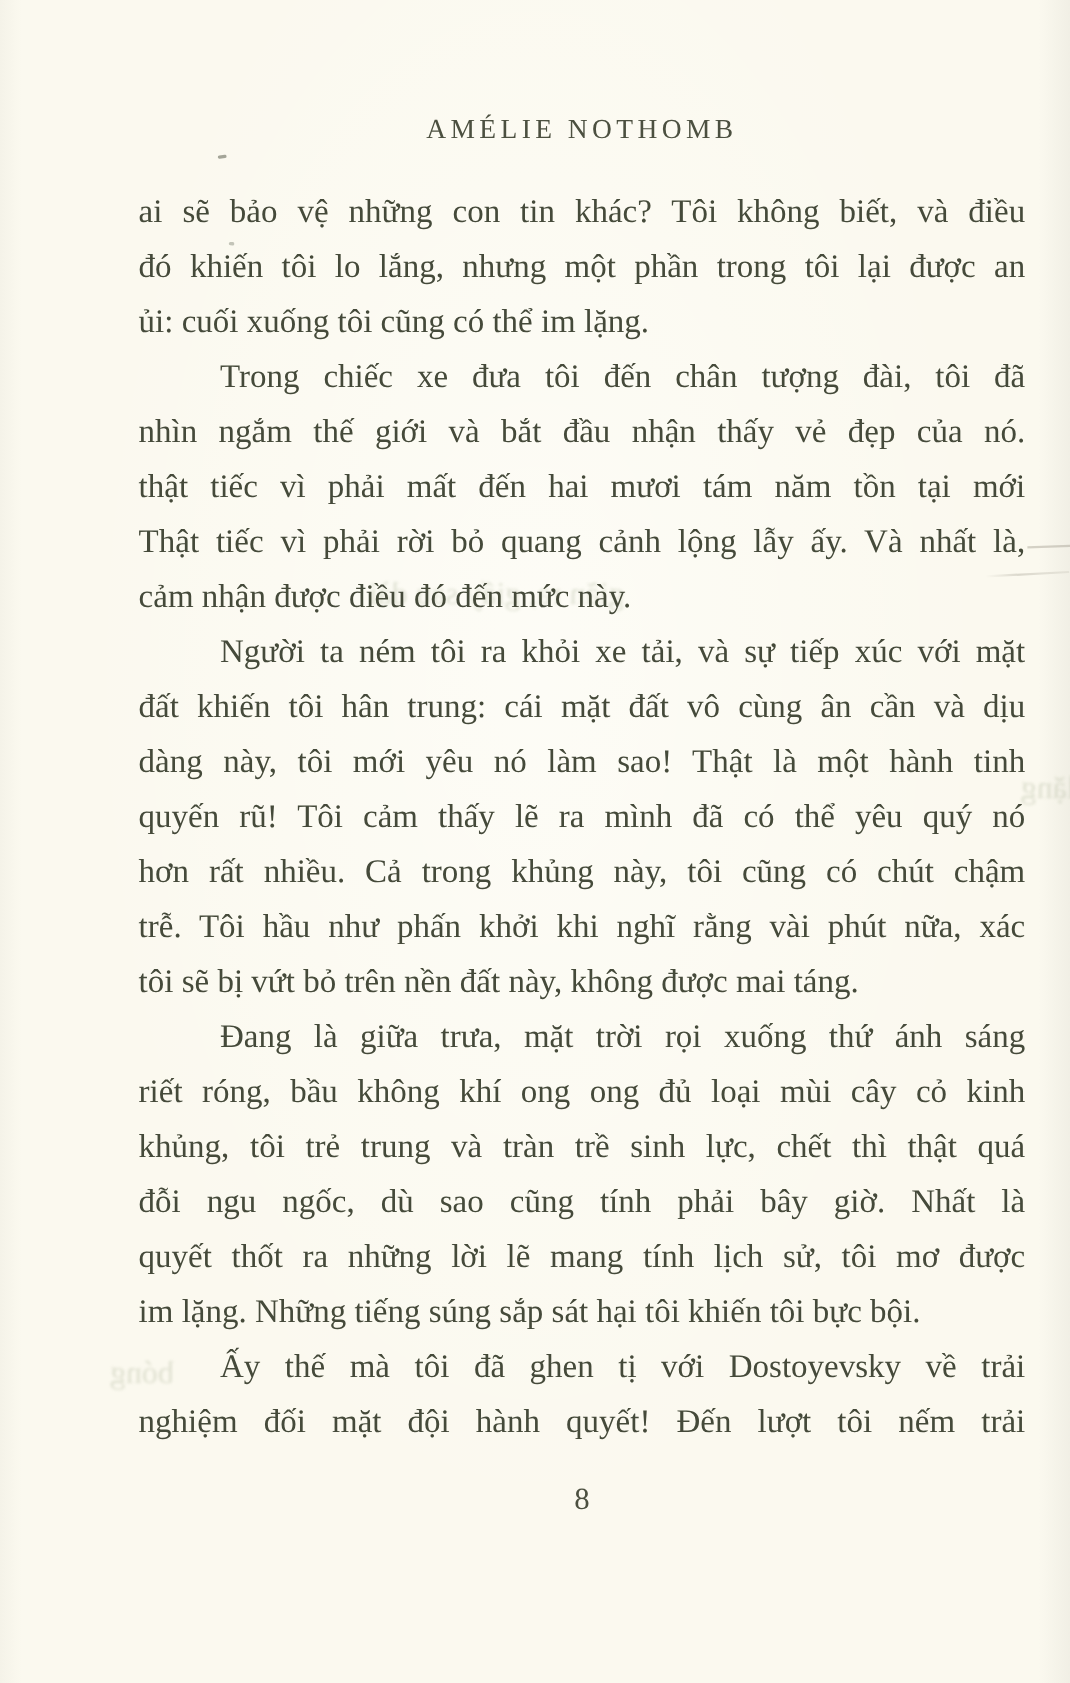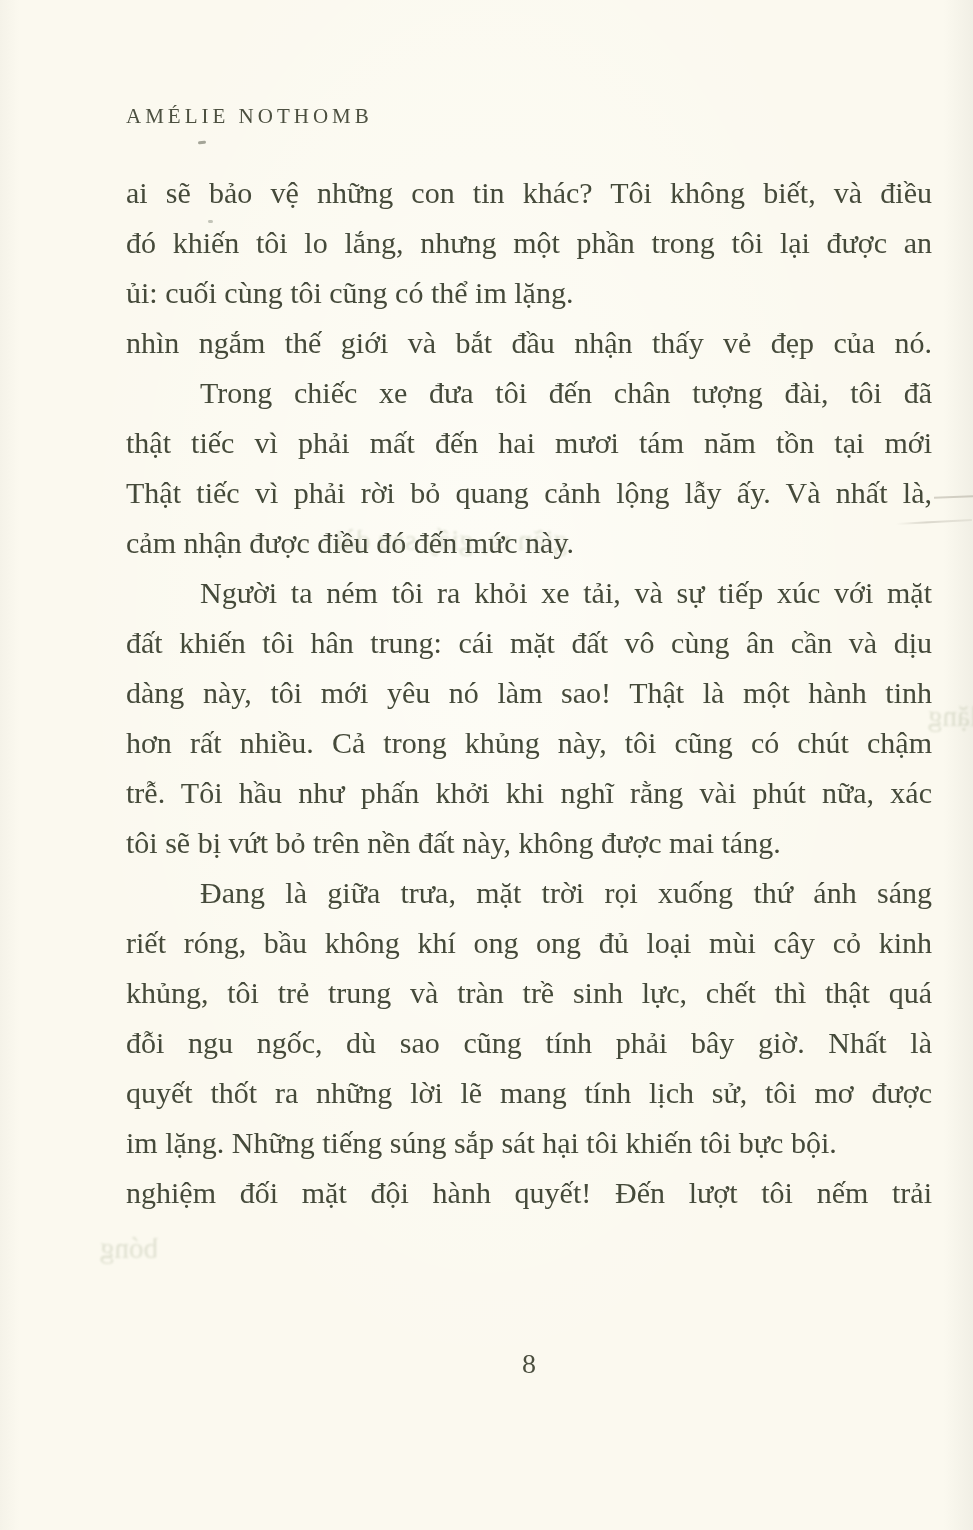--- a/index.html
+++ b/index.html
@@ -15,21 +15,22 @@
     background-image:
       radial-gradient(ellipse at 50% 40%, rgba(255,255,252,.55) 0%, rgba(255,255,252,0) 60%),
       linear-gradient(to left, rgba(150,150,140,.10) 0%, rgba(150,150,140,0) 3%),
       linear-gradient(to right, rgba(160,158,148,.07) 0%, rgba(160,158,148,0) 2%);
     overflow:hidden;
     color:#474b3b;
   }
   .running-header{
     position:absolute;
     left:126px;top:104px;width:806px;
-    font-size:21px;
+    text-align:center;
+    font-size:25px;
     letter-spacing:4px;
     color:#4c5040;
   }
   .text-block{
     position:absolute;
     left:126px;top:168px;width:806px;
     font-size:30px;
     color:#454a3a;
   }
   .para{margin:0;padding:0;}
@@ -89,46 +90,48 @@
   <div class="bleed-layer">
       <div class="bleed" style="left: 335px; top: 524px;">giãn ra, giấy sau dài</div>
       <div class="bleed" style="left: 100px; top: 1232px;">bóng</div>
       <div class="bleed" style="left: 928px; top: 700px;">lặng</div>
     </div>
 
   <div class="text-block">
       <div class="para">
         <div class="line just">ai sẽ bảo vệ những con tin khác? Tôi không biết, và điều</div>
         <div class="line just">đó khiến tôi lo lắng, nhưng một phần trong tôi lại được an</div>
-        <div class="line">ủi: cuối cùng tôi cũng có thể im lặng.</div>
+        <div class="line">ủi: cuối xuống tôi cũng có thể im lặng.</div>
       </div>
       <div class="para">
+        <div class="line indent just">Trong chiếc xe đưa tôi đến chân tượng đài, tôi đã</div>
         <div class="line just">nhìn ngắm thế giới và bắt đầu nhận thấy vẻ đẹp của nó.</div>
-        <div class="line indent just">Trong chiếc xe đưa tôi đến chân tượng đài, tôi đã</div>
         <div class="line just">thật tiếc vì phải mất đến hai mươi tám năm tồn tại mới</div>
         <div class="line just">Thật tiếc vì phải rời bỏ quang cảnh lộng lẫy ấy. Và nhất là,</div>
         <div class="line">cảm nhận được điều đó đến mức này.</div>
       </div>
       <div class="para">
         <div class="line indent just">Người ta ném tôi ra khỏi xe tải, và sự tiếp xúc với mặt</div>
         <div class="line just">đất khiến tôi hân trung: cái mặt đất vô cùng ân cần và dịu</div>
         <div class="line just">dàng này, tôi mới yêu nó làm sao! Thật là một hành tinh</div>
+        <div class="line just">quyến rũ! Tôi cảm thấy lẽ ra mình đã có thể yêu quý nó</div>
         <div class="line just">hơn rất nhiều. Cả trong khủng này, tôi cũng có chút chậm</div>
         <div class="line just">trễ. Tôi hầu như phấn khởi khi nghĩ rằng vài phút nữa, xác</div>
         <div class="line">tôi sẽ bị vứt bỏ trên nền đất này, không được mai táng.</div>
       </div>
       <div class="para">
         <div class="line indent just">Đang là giữa trưa, mặt trời rọi xuống thứ ánh sáng</div>
         <div class="line just">riết róng, bầu không khí ong ong đủ loại mùi cây cỏ kinh</div>
         <div class="line just">khủng, tôi trẻ trung và tràn trề sinh lực, chết thì thật quá</div>
         <div class="line just">đỗi ngu ngốc, dù sao cũng tính phải bây giờ. Nhất là</div>
         <div class="line just">quyết thốt ra những lời lẽ mang tính lịch sử, tôi mơ được</div>
         <div class="line">im lặng. Những tiếng súng sắp sát hại tôi khiến tôi bực bội.</div>
       </div>
       <div class="para">
+        <div class="line indent just">Ấy thế mà tôi đã ghen tị với Dostoyevsky về trải</div>
         <div class="line just">nghiệm đối mặt đội hành quyết! Đến lượt tôi nếm trải</div>
       </div>
     </div>
 
   <div class="page-number">8</div>
 
   <div class="speck speck-a"></div>
   <div class="speck speck-b"></div>
   <div class="scratch"></div>
   <div class="scratch-b"></div>

